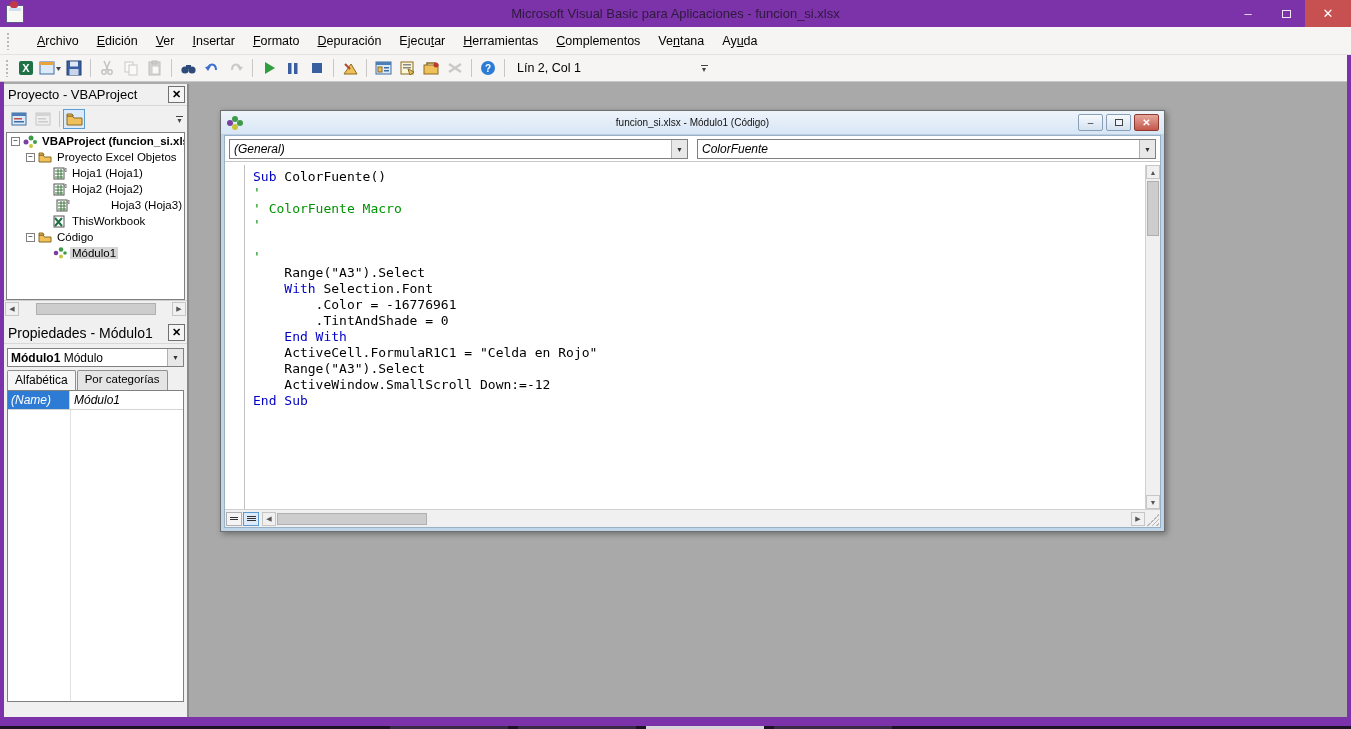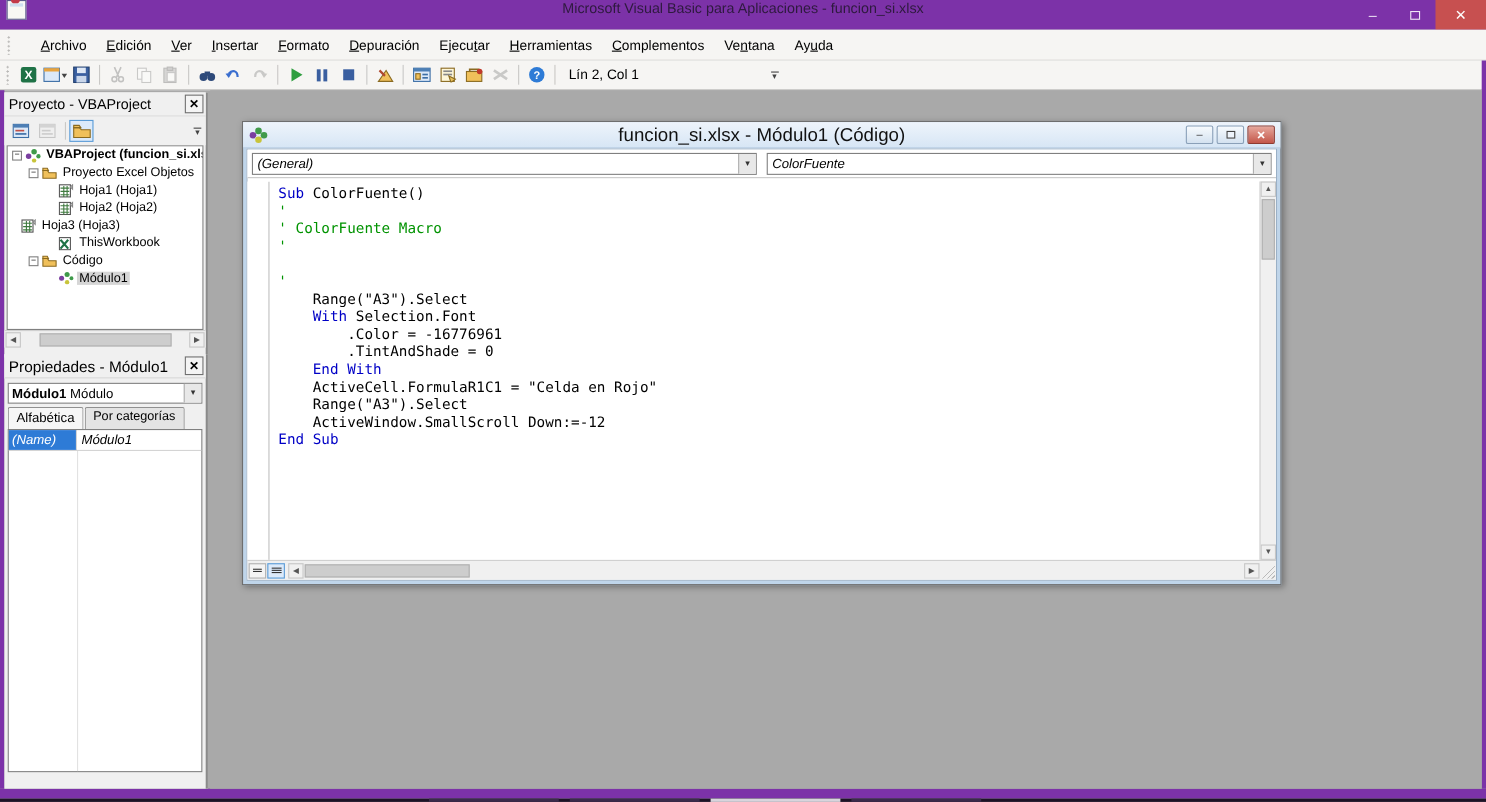--- a/index.html
+++ b/index.html
@@ -1,20 +1,20 @@
 <!DOCTYPE html>
 <html><head>
 <meta charset="utf-8">
 <style>
   * { margin:0; padding:0; box-sizing:border-box; }
   html,body { width:1351px; height:729px; overflow:hidden; }
   body { font-family:"Liberation Sans", sans-serif; font-size:12px; color:#000; background:#a9a9a9; position:relative; }
 
   
-  .titlebar { position:absolute; left:0; top:0; width:1351px; height:27px; background:#7c32a8; display:flex; }
+  .titlebar { position:absolute; left:0; top:0; width:1351px; height:27px; background:#7c32a8; display:flex; align-items:center; }
   .titlebar .app-icon { width:18px; height:18px; margin-left:6px; position:relative; background:#f8f8f4; border:1px solid #5a5a8a; }
   .titlebar .app-icon::before { content:""; position:absolute; left:2px; top:2px; width:12px; height:3px; background:#cfe0f0; }
   .titlebar .app-icon::after { content:""; position:absolute; left:3px; top:-5px; width:8px; height:7px; background:#c23a4a; border-radius:50% 50% 40% 40%; }
   .titlebar .title-text { position:absolute; left:0; right:0; text-align:center; font-size:13px; color:#2e1a3e; }
   .win-buttons { position:absolute; right:0; top:0; height:27px; display:flex; }
   .win-btn { width:38px; height:27px; display:flex; align-items:center; justify-content:center; color:#efe6f6; font-size:13px; }
   .win-btn.close { width:46px; background:#c75050; color:#fff; }
   .win-btn .maxbox { width:9px; height:8px; border:1px solid #efe6f6; display:block; }
 
   
@@ -74,21 +74,21 @@
   .prop-grid { margin:0 3px; background:#fff; border:1px solid #808080; height:312px; position:relative; }
   .prop-row { height:19px; display:flex; border-bottom:1px solid #d4d4d4; font-size:12px;font-style:italic; }
   .prop-name { width:62px; background:#2e7bd6; color:#fff; padding:2px 3px; border-right:1px solid #d4d4d4; }
   .prop-val { padding:2px 4px; }
   .prop-coldiv { position:absolute; left:62px; top:19px; bottom:0; width:1px; background:#e2e2e2; }
 
   
   .mdi { position:absolute; left:191px; top:82px; width:1156px; height:635px; background:#a9a9a9; }
   .code-window { position:absolute; left:29px; top:28px; width:945px; height:422px; background:#bfd5ea; border:1px solid #6e6e6e; box-shadow:2px 2px 6px rgba(0,0,0,.35); }
   .cw-title { height:24px; background:linear-gradient(#eef4fb,#d7e6f5); display:flex; align-items:center; position:relative; border-bottom:1px solid #bcd0e4; }
-  .cw-title .cw-text { position:absolute; left:0; right:0; text-align:center; font-size:17px; color:#111; }
+  .cw-title .cw-text { position:absolute; left:0; right:0; text-align:center; font-size:10px; color:#111; }
   .cw-icon { width:18px; height:16px; margin-left:6px; position:relative; z-index:1; }
   .bead { position:absolute; width:6px; height:6px; border-radius:50%; }
   .cw-buttons { position:absolute; right:5px; top:3px; display:flex; gap:3px; z-index:1; }
   .cw-btn { width:25px; height:17px; border:1px solid #8aa0b8; border-radius:2px; background:linear-gradient(#f7fafd,#d4e2f0); display:flex; align-items:center; justify-content:center; font-size:10px; color:#333; }
   .cw-btn.close { background:linear-gradient(#e6a79c,#c4574a); border-color:#8e3a30; color:#fff; font-weight:bold; }
   .cw-btn .restore { width:8px; height:7px; border:1px solid #444; background:#eef4fb; }
   .cw-body { position:absolute; left:3px; right:3px; top:24px; bottom:3px; background:#fff; border:1px solid #9ab0c6; }
   .combo-row { height:26px; background:#fff; display:flex; align-items:center; gap:9px; padding:3px 4px 2px 4px; border-bottom:1px solid #c8c8c8; }
   .code-combo { flex:1; height:20px; border:1px solid #808080; background:#fff; display:flex; align-items:center; justify-content:space-between; padding-left:4px; font-size:12px;font-style:italic; }
   .code-area { position:absolute; left:0; right:15px; top:29px; bottom:18px; background:#fff; overflow:hidden; }
@@ -355,21 +355,21 @@
         <span style="width:12px;flex:none;"></span>
         <span class="t-icon">
           <svg width="14" height="13">
             <rect x="1" y="1" width="10" height="11" fill="#fff" stroke="#555"></rect>
             <path d="M2 4 h8 M2 7 h8 M2 10 h8 M5 2 h0 M5 2 v10 M8 2 v10" stroke="#3f7a3f" stroke-width="1"></path>
             <path d="M11 3 l2 2 v-4 z" fill="#ddd" stroke="#888"></path>
           </svg>
         </span>
         <span class="lbl">Hoja2 (Hoja2)</span>
       </div>
-      <div class="tree-row" style="">
+      <div class="tree-row" style=" justify-content: space-between;">
         <span style="width:12px;flex:none;"></span>
         <span class="t-icon">
           <svg width="14" height="13">
             <rect x="1" y="1" width="10" height="11" fill="#fff" stroke="#555"></rect>
             <path d="M2 4 h8 M2 7 h8 M2 10 h8 M5 2 h0 M5 2 v10 M8 2 v10" stroke="#3f7a3f" stroke-width="1"></path>
             <path d="M11 3 l2 2 v-4 z" fill="#ddd" stroke="#888"></path>
           </svg>
         </span>
         <span class="lbl">Hoja3 (Hoja3)</span>
       </div>

